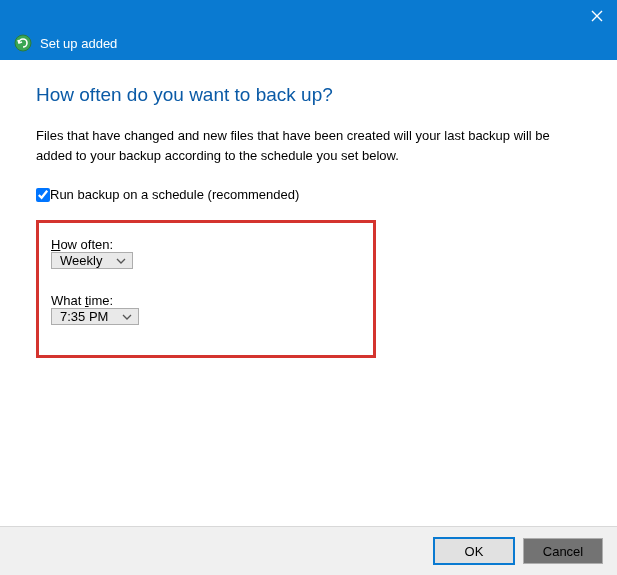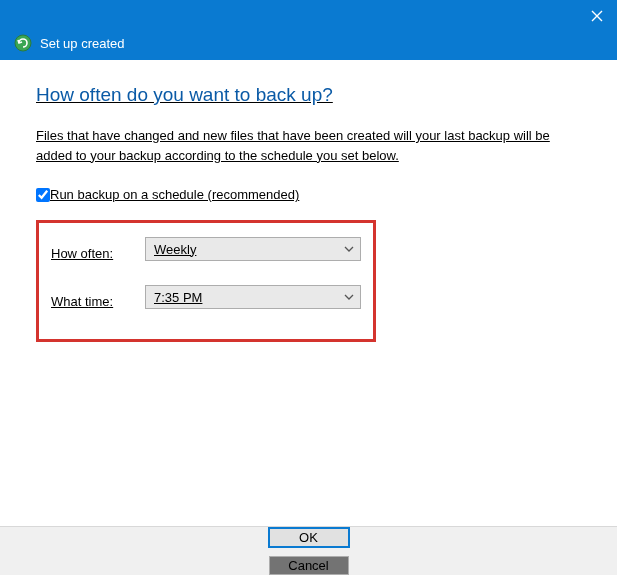--- a/index.html
+++ b/index.html
@@ -2,34 +2,34 @@
 <html><head>
 <meta charset="utf-8">
 <style>
   html,body{margin:0;padding:0;font-family:"Segoe UI",Tahoma,sans-serif;font-size:13px;color:#000;background:#fff;}
   .window{width:617px;height:575px;background:#fff;position:relative;box-sizing:border-box;}
   .titlebar{background:#0a7ad1;height:60px;position:relative;color:#fff;}
   .titlebar .close{position:absolute;top:8px;right:14px;font-size:16px;font-weight:400;cursor:pointer;}
   .titlebar .title-row{position:absolute;left:14px;bottom:8px;display:flex;align-items:center;gap:8px;}
   .backup-icon{width:18px;height:18px;}
   .titlebar .title-text{font-size:13px;color:#fff;}
-  .content{padding:24px 36px 0 36px;text-decoration:underline;}
+  .content{padding:24px 36px 0 36px;}
   h1{font-size:19px;font-weight:400;color:#0a5aa6;margin:0 0 20px 0;}
   .desc{font-size:13px;line-height:1.5;margin:0 0 22px 0;}
   .check-row{display:flex;align-items:center;gap:0;margin-bottom:18px;font-size:13px;}
   .check-row input{width:14px;height:14px;margin:0;}
   .highlight-box{border:3px solid #d4342e;padding:14px 12px 14px 12px;width:340px;box-sizing:border-box;}
-  .field-row{display:flex;align-items:flex-end;margin-bottom:24px;}
+  .field-row{display:flex;align-items:flex-start;margin-bottom:24px;flex-direction:column;}
   .field-row:last-child{margin-bottom:16px;}
   .field-label{width:94px;font-size:13px;}
   .field-label .ul{text-decoration:underline;}
   .combo{flex:1;height:24px;background:#e9e9e9;border:1px solid #adadad;position:relative;display:flex;align-items:center;padding:0 30px 0 8px;font-size:13px;cursor:pointer;box-sizing:border-box;}
   .combo .chev{position:absolute;right:6px;top:50%;transform:translateY(-50%);}
   .chev svg{display:block;}
-  .button-bar{position:absolute;left:0;right:0;bottom:0;height:48px;border-top:1px solid #d8d8d8;background:#f0f0f0;display:flex;align-items:center;justify-content:flex-end;padding:0 14px;gap:8px;flex-direction:column;}
+  .button-bar{position:absolute;left:0;right:0;bottom:0;height:48px;border-top:1px solid #d8d8d8;background:#f0f0f0;display:flex;align-items:center;justify-content:flex-end;padding:0 14px;gap:8px;}
   .btn{min-width:78px;height:24px;background:#737373;border:1px solid #adadad;font-size:13px;display:flex;align-items:center;justify-content:center;cursor:pointer;}
   .btn.primary{border:2px solid #0a7ad1;background:#e1e1e1;}
 </style>
 </head>
 <body>
 
 <div class="window">
 
   <div class="titlebar">
     <div class="close">
@@ -38,21 +38,21 @@
         </svg>
     </div>
     <div class="title-row">
       <span class="backup-icon">
         <svg width="18" height="18" viewBox="0 0 18 18">
           <circle cx="9" cy="9" r="8" fill="#3aa655" stroke="#2a7a3e" stroke-width="1"></circle>
           <path d="M5 9 A4 4 0 1 1 9 13" fill="none" stroke="#fff" stroke-width="1.6"></path>
           <path d="M4 6 L5 9 L8 8" fill="none" stroke="#fff" stroke-width="1.6"></path>
         </svg>
       </span>
-      <span class="title-text">Set up created</span>
+      <span class="title-text">Set up added</span>
     </div>
   </div>
 
   <div class="content">
     <h1>How often do you want to back up?</h1>
     <p class="desc">Files that have changed and new files that have been created will your last backup will be added to your backup according to the schedule you set below.</p>
 
     <label class="check-row">
       <input type="checkbox" checked="" style="">
       <span>Run backup on a schedule (recommended)</span>

